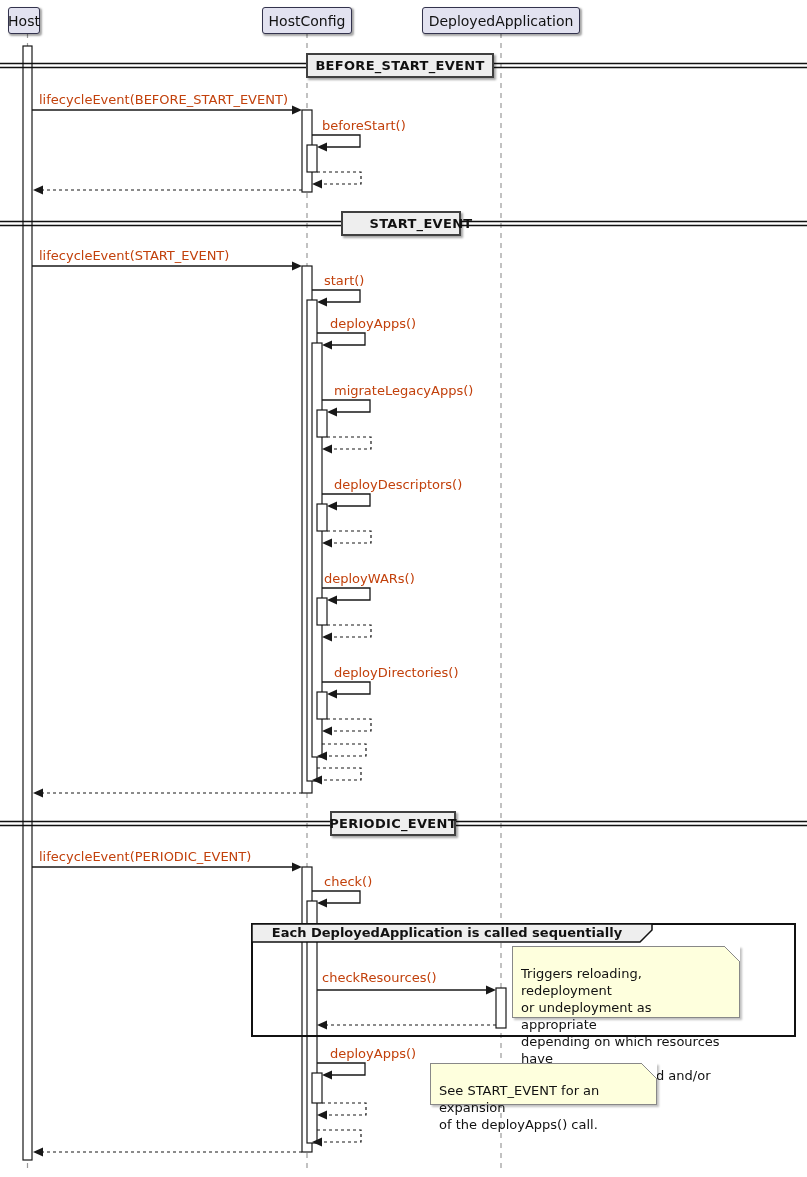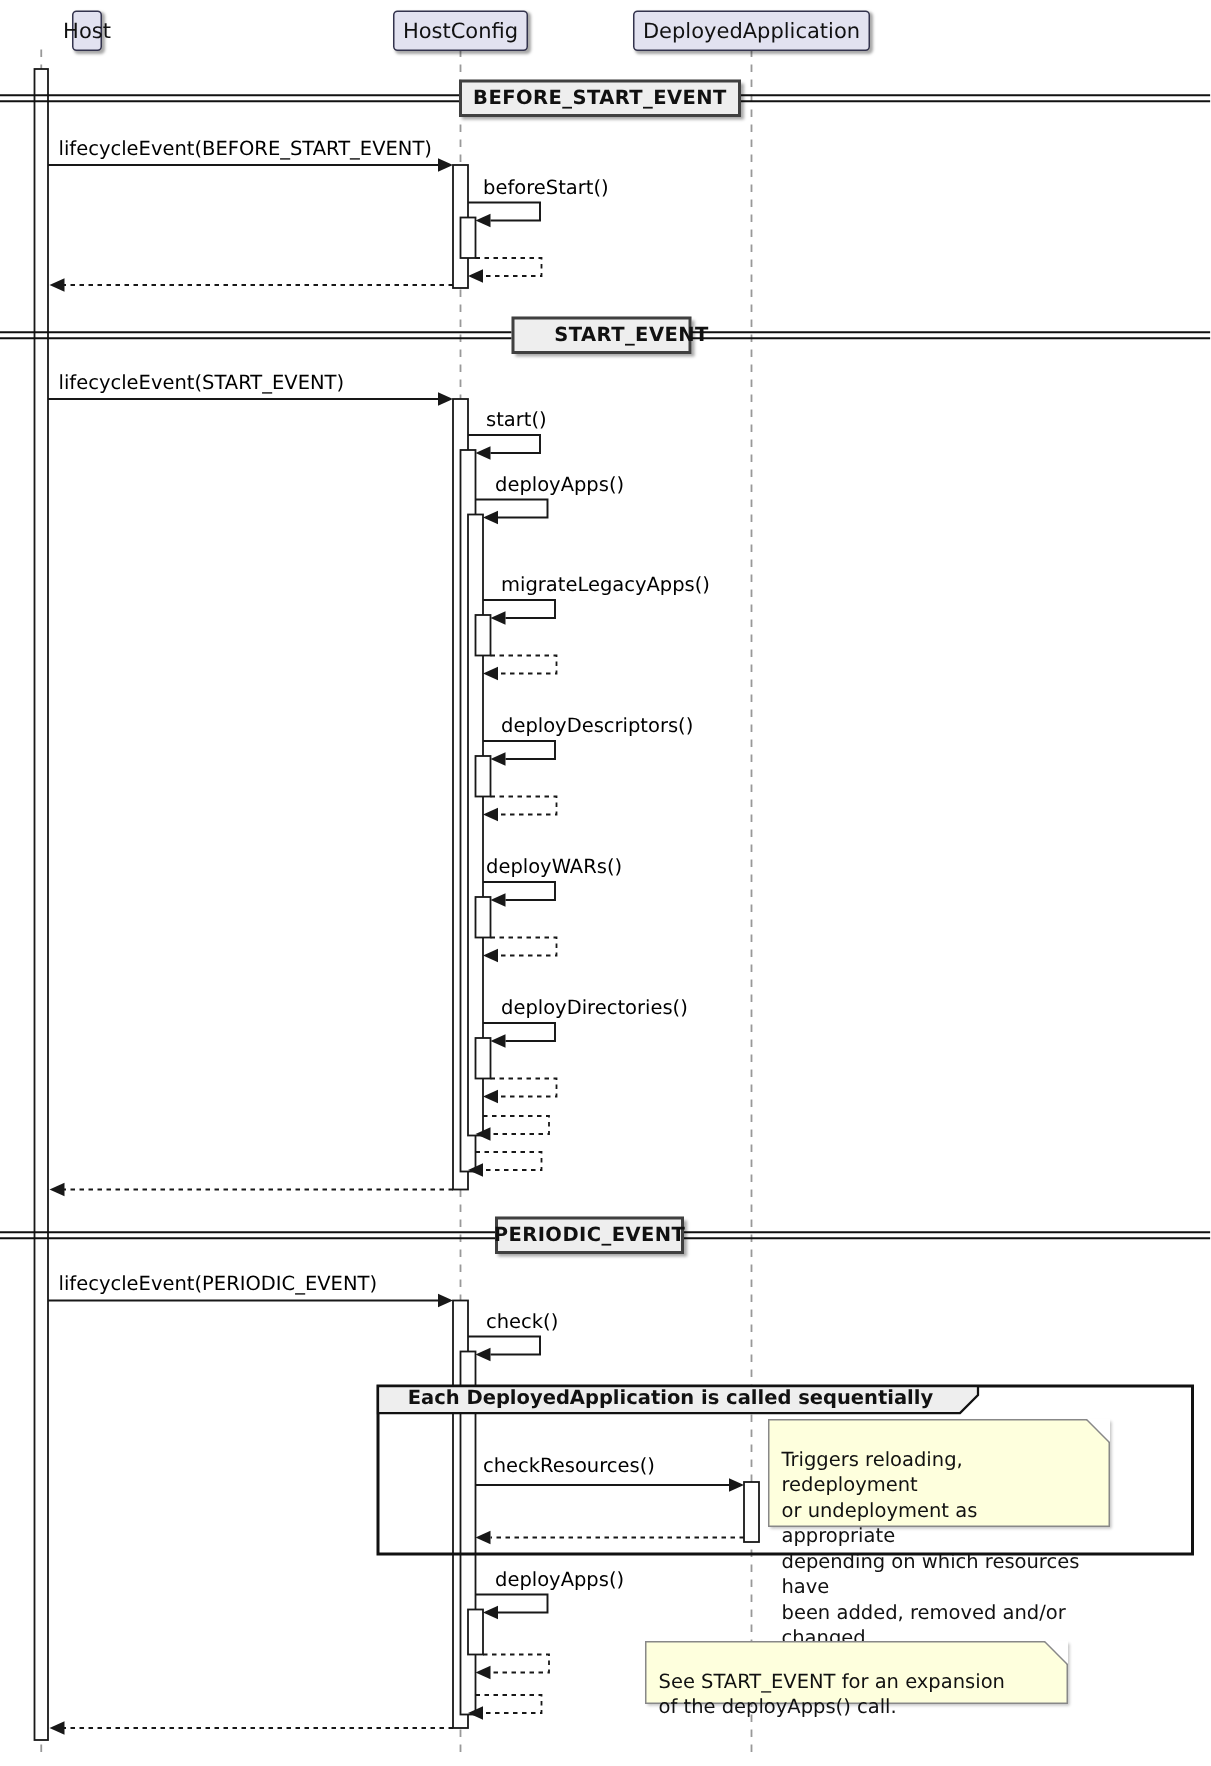--- a/index.html
+++ b/index.html
@@ -1,21 +1,21 @@
 <!DOCTYPE html>
 <html><head>
 <meta charset="utf-8">
 <style>
   html,body{margin:0;padding:0;background:#ffffff;}
   #stage{
     position:relative;width:807px;height:1177px;background:#ffffff;overflow:hidden;
     font-family:"DejaVu Sans","Liberation Sans",sans-serif;color:#111;
   }
   #diagram-svg{position:absolute;left:0;top:0;}
-  .lbl{position:absolute;font-size:13px;white-space:nowrap;color:#000000;}
+  .lbl{position:absolute;font-size:13px;white-space:nowrap;color:#c2410c;}
   .participant{
     position:absolute;box-sizing:border-box;height:27px;
     background:#E2E2F0;border:1.5px solid #33334d;border-radius:3px;
     box-shadow:1.5px 1.5px 2px rgba(0,0,0,0.35);
     display:flex;align-items:center;justify-content:center;
     font-size:14px;color:#111;
   }
   .divider-box{
     position:absolute;box-sizing:border-box;height:25px;
     background:#EEEEEE;border:2px solid #404040;
@@ -182,21 +182,21 @@
       <line x1="0" y1="821.5" x2="807" y2="821.5"></line>
         <line x1="0" y1="825.5" x2="807" y2="825.5"></line>
     </g>
 
     <g>
       <rect x="252" y="924" width="543" height="112" fill="none" stroke="#111" stroke-width="2"></rect>
       <path d="M252,924 H652 V930 L640,942 H252 Z" fill="#EEEEEE" stroke="#111" stroke-width="1.5"></path>
     </g>
   </svg>
 
-  <div class="participant" style="left:8px;top:7px;width:20px;margin-left:40px;">Host</div>
+  <div class="participant" style="left:8px;top:7px;width:32px;">Host</div>
   <div class="participant" style="left:262px;top:7px;width:90px;">HostConfig</div>
   <div class="participant" style="left:422px;top:7px;width:158px;">DeployedApplication</div>
 
   <div class="divider-box" style="left:306px;top:53px;width:188px;">BEFORE_START_EVENT</div>
   <div class="divider-box" style="left:341px;top:211px;width:120px;padding-left:40px;">START_EVENT</div>
   <div class="divider-box" style="left:330px;top:811px;width:126px;text-align:center;">PERIODIC_EVENT</div>
 
   <div class="lbl" style="left:39px;top:92px;">lifecycleEvent(BEFORE_START_EVENT)</div>
   <div class="lbl" style="left:322px;top:118px;text-align:center;">beforeStart()</div>
   <div class="lbl" style="left:39px;top:248px;">lifecycleEvent(START_EVENT)</div>
@@ -216,21 +216,21 @@
   <div class="note" style="left:512px;top:946px;width:228px;height:72px;">
     <span>Triggers reloading, redeployment
 or undeployment as appropriate
 depending on which resources have
 been added, removed and/or changed.</span>
     <svg class="fold" width="16" height="16">
       <path d="M0,0 L16,0 L16,16 Z" fill="#ffffff"></path>
         <path d="M0,0 L16,16" stroke="#888" stroke-width="1" fill="none"></path>
     </svg>
   </div>
-  <div class="note" style="left:430px;top:1094px;width:282px;height:42px;">
+  <div class="note" style="left:430px;top:1063px;width:227px;height:42px;">
     <span>See START_EVENT for an expansion
 of the deployApps() call.</span>
     <svg class="fold" width="16" height="16">
       <path d="M0,0 L16,0 L16,16 Z" fill="#ffffff"></path>
         <path d="M0,0 L16,16" stroke="#888" stroke-width="1" fill="none"></path>
     </svg>
   </div>
 
 </div>
 

